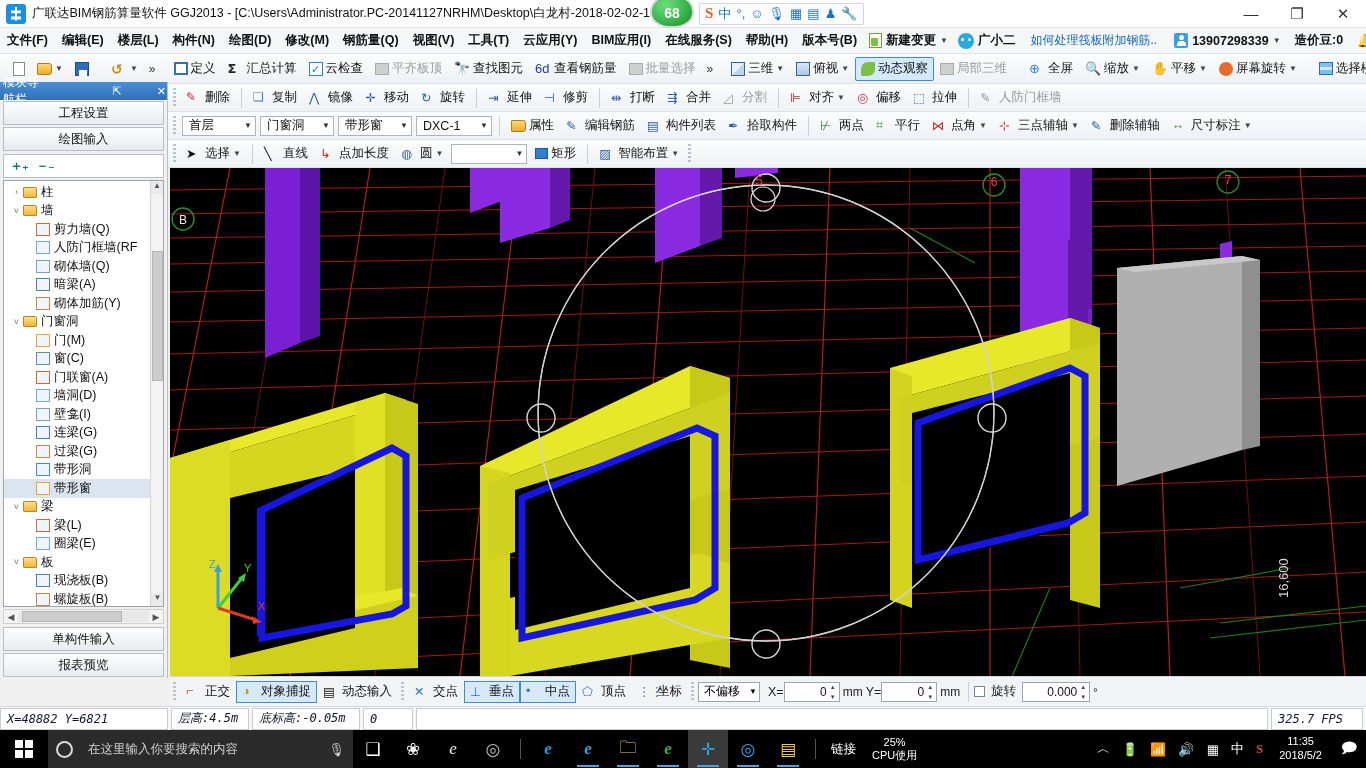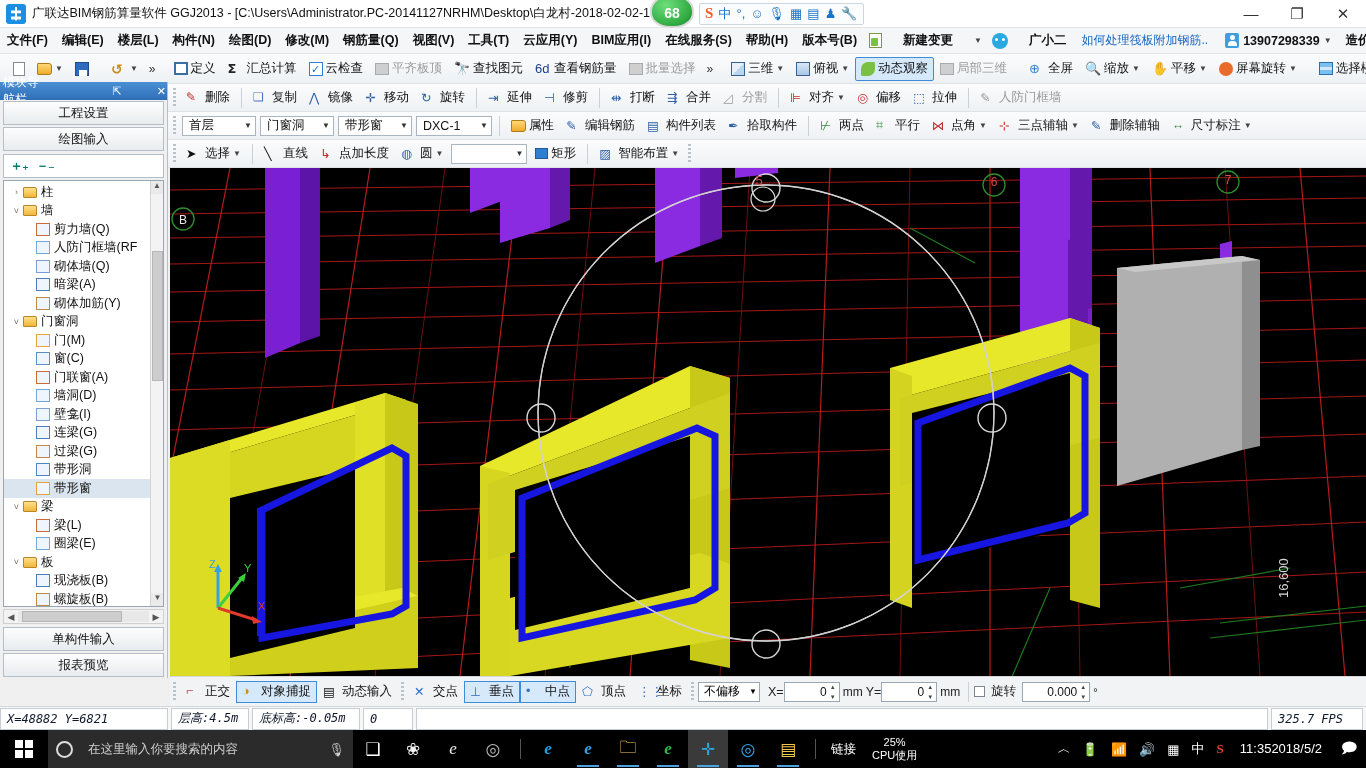--- a/index.html
+++ b/index.html
@@ -52,21 +52,21 @@
          color:#333; font-size:15px; }
 
   
   .menubar{
     position:absolute; left:0; top:28px; width:1366px; height:26px;
     background:#f5f6f7; display:flex; align-items:center;
     border-bottom:1px solid #dfe3e6;
     white-space:nowrap;
   }
   .menuitem{ padding:3px 7px; font-size:12.5px; color:#101010;font-weight:bold; }
-  .mb-newchg{ display:flex; align-items:center; gap:21px; padding:1px 5px; }
+  .mb-newchg{ display:flex; align-items:center; gap:4px; padding:1px 5px; }
   .ico-doc{ width:13px;height:15px;background:#fff;border:1px solid #7a9a3c; position:relative; display:inline-block;}
   .ico-doc::after{content:"";position:absolute;left:1px;bottom:1px;width:7px;height:8px;background:#7ac143;border-radius:1px;}
   .ava{ width:16px;height:16px;border-radius:50%;background:#2aa9e0;position:relative;flex:none;}
   .ava::before{content:"";position:absolute;left:3px;top:5px;width:3px;height:3px;border-radius:50%;background:#fff;}
   .ava::after{content:"";position:absolute;right:3px;top:5px;width:3px;height:3px;border-radius:50%;background:#fff;}
   .mb-link{ color:#1565c0; padding:0 10px; }
   .mb-user{ display:flex; align-items:center; gap:4px; }
   .ico-person{ width:14px;height:15px;background:#3d9fe0;border-radius:2px;position:relative;}
   .ico-person::before{content:"";position:absolute;left:4.5px;top:2px;width:5px;height:5px;border-radius:50%;background:#fff;}
   .ico-person::after{content:"";position:absolute;left:2.5px;top:8px;width:9px;height:5px;border-radius:4px 4px 0 0;background:#fff;}
@@ -229,21 +229,21 @@
   .cir{ width:17px;height:17px;border:2px solid #dcdcdc;border-radius:50%;flex:none;}
   .mic{ margin-left:auto; font-size:13px; color:#cfcfcf;}
   .tbicon{ width:40px;height:38px;display:flex;align-items:center;justify-content:center;
            font-size:17px; position:relative;}
   .tbicon.run::after{ content:""; position:absolute; bottom:1px; left:9px; width:22px;height:2.5px;background:#4aa3e0;}
   .tbicon.act{ background:#3a3a3a; }
   .tb-vsep{ width:1px;height:20px;background:#555;margin:0 7px;}
   .tray{ margin-left:auto; display:flex; align-items:center; height:38px; color:#fff; }
   .tray-item{ padding:0 6px; font-size:13px; display:flex;align-items:center;justify-content:center;}
   .cpu{ display:flex;flex-direction:column;align-items:center;justify-content:center;font-size:11px;color:#fff;line-height:1.15;padding:0 8px;}
-  .clock{ display:flex;flex-direction:row;align-items:center;justify-content:space-between;font-size:13px;color:#fff;line-height:1.25;padding:0 10px;}
+  .clock{ display:flex;flex-direction:column;align-items:center;justify-content:space-between;font-size:11px;color:#fff;line-height:1.25;padding:0 10px;}
   .notif{ width:34px;height:38px;display:flex;align-items:center;justify-content:center;color:#fff;font-size:15px;}
   .linkw{ color:#fff;font-size:12.5px;padding:0 8px; }
 </style>
 </head>
 <body>
 
 <div id="app">
 
   <div class="titlebar">
     <div class="tb-appicon"></div>

